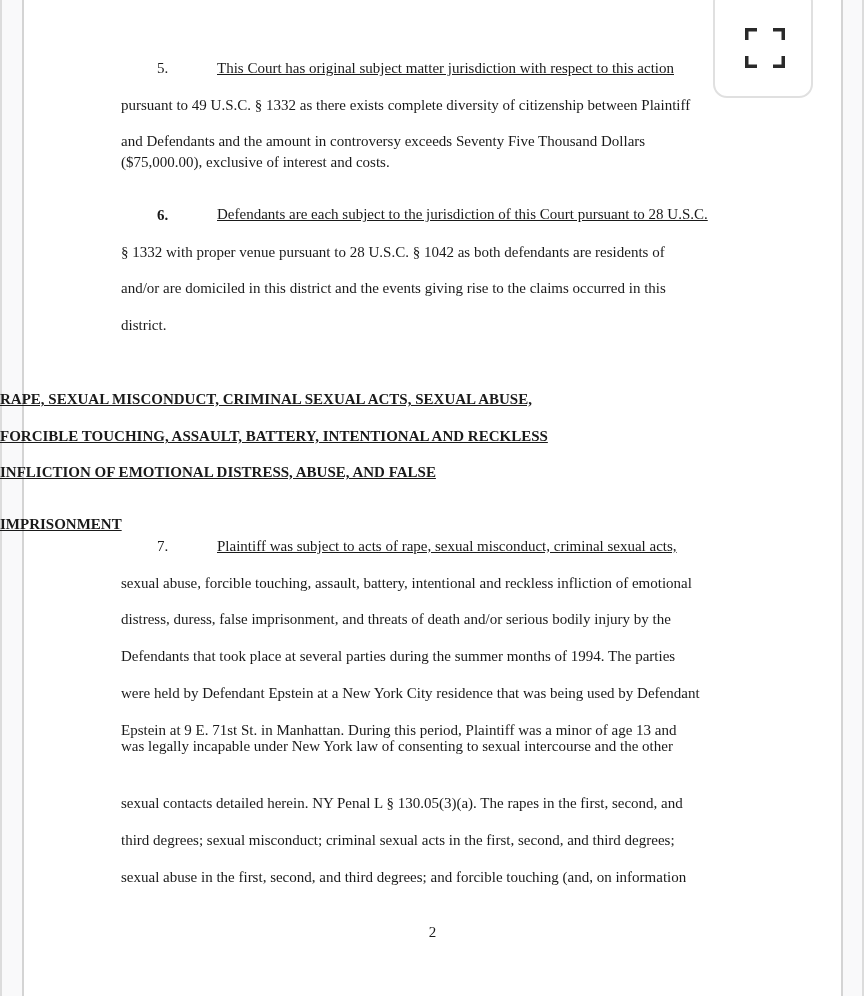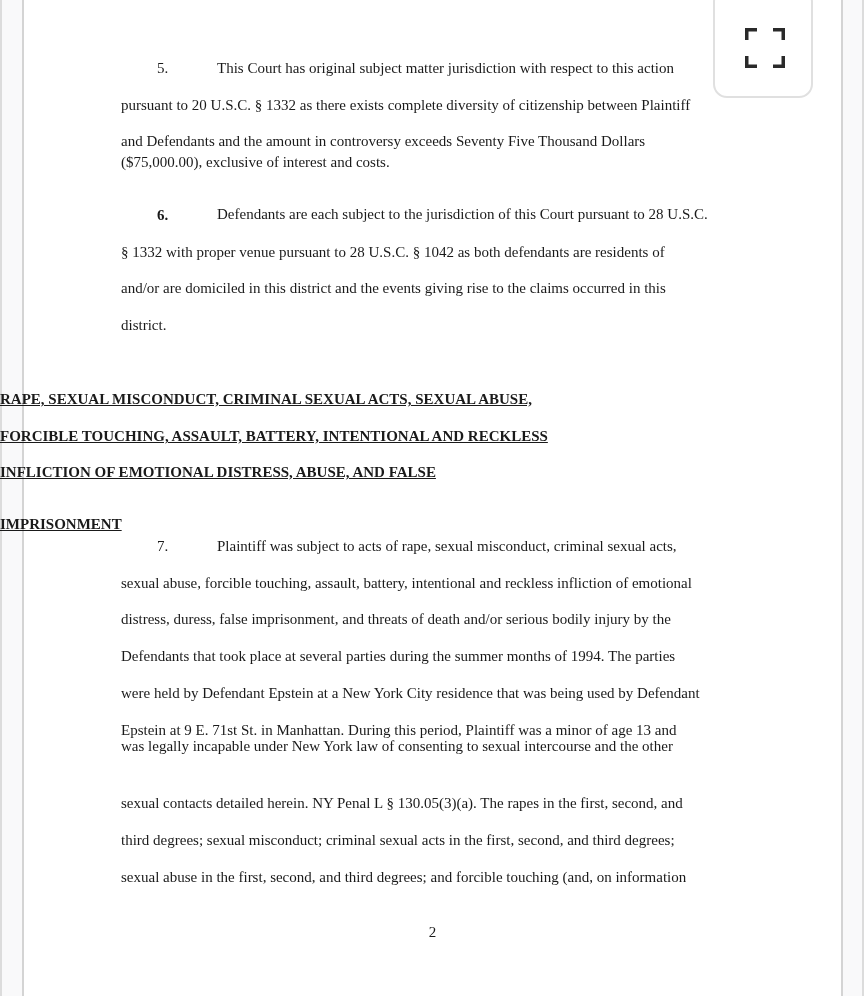--- a/index.html
+++ b/index.html
@@ -27,21 +27,21 @@
   .page {
     position: absolute; left: 24px; top: 0; width: 817px; height: 996px;
     background: #ffffff;
   }
   .line {
     position: absolute; left: 97px;
     font-size: 15px; line-height: 20px; white-space: nowrap;
   }
   .num { position: absolute; left: 133px; font-size: 15px; line-height: 20px; }
   .num.bold { font-weight: bold; }
-  .first { position: absolute; left: 193px; font-size: 15px; line-height: 20px; white-space: nowrap; }
+  .first { position: absolute; left: 193px; font-size: 15px; line-height: 20px; white-space: nowrap; text-decoration: underline; }
   .heading {
     position: absolute; left: 0; width: 835px; 
     font-weight: bold; text-decoration: underline;
     font-size: 15px; line-height: 20px; white-space: nowrap;
   }
   .pagenum {
     position: absolute; left: 0; width: 817px; text-align: center; top: 922px;
     font-size: 15px; line-height: 20px;
   }
   .fs-btn {
@@ -58,21 +58,21 @@
 <body>
 
 <div class="gutter-left"></div>
 <div class="gutter-right"></div>
 
 <div class="page">
 
   <div>
     <span class="num" style="top:58px">5.</span>
     <span class="first" style="top:58px">This Court has original subject matter jurisdiction with respect to this action</span>
-    <span class="line" style="top:95px">pursuant to 20 U.S.C. § 1332 as there exists complete diversity of citizenship between Plaintiff</span>
+    <span class="line" style="top:95px">pursuant to 49 U.S.C. § 1332 as there exists complete diversity of citizenship between Plaintiff</span>
     <span class="line" style="top:131px">and Defendants and the amount in controversy exceeds Seventy Five Thousand Dollars</span>
     <span class="line" style="top:152px">($75,000.00), exclusive of interest and costs.</span>
   </div>
 
   <div>
     <span class="num bold" style="top:205px">6.</span>
     <span class="first" style="top:204px">Defendants are each subject to the jurisdiction of this Court pursuant to 28 U.S.C.</span>
     <span class="line" style="top:242px">§ 1332 with proper venue pursuant to 28 U.S.C. § 1042 as both defendants are residents of</span>
     <span class="line" style="top:278px">and/or are domiciled in this district and the events giving rise to the claims occurred in this</span>
     <span class="line" style="top:315px">district.</span>

